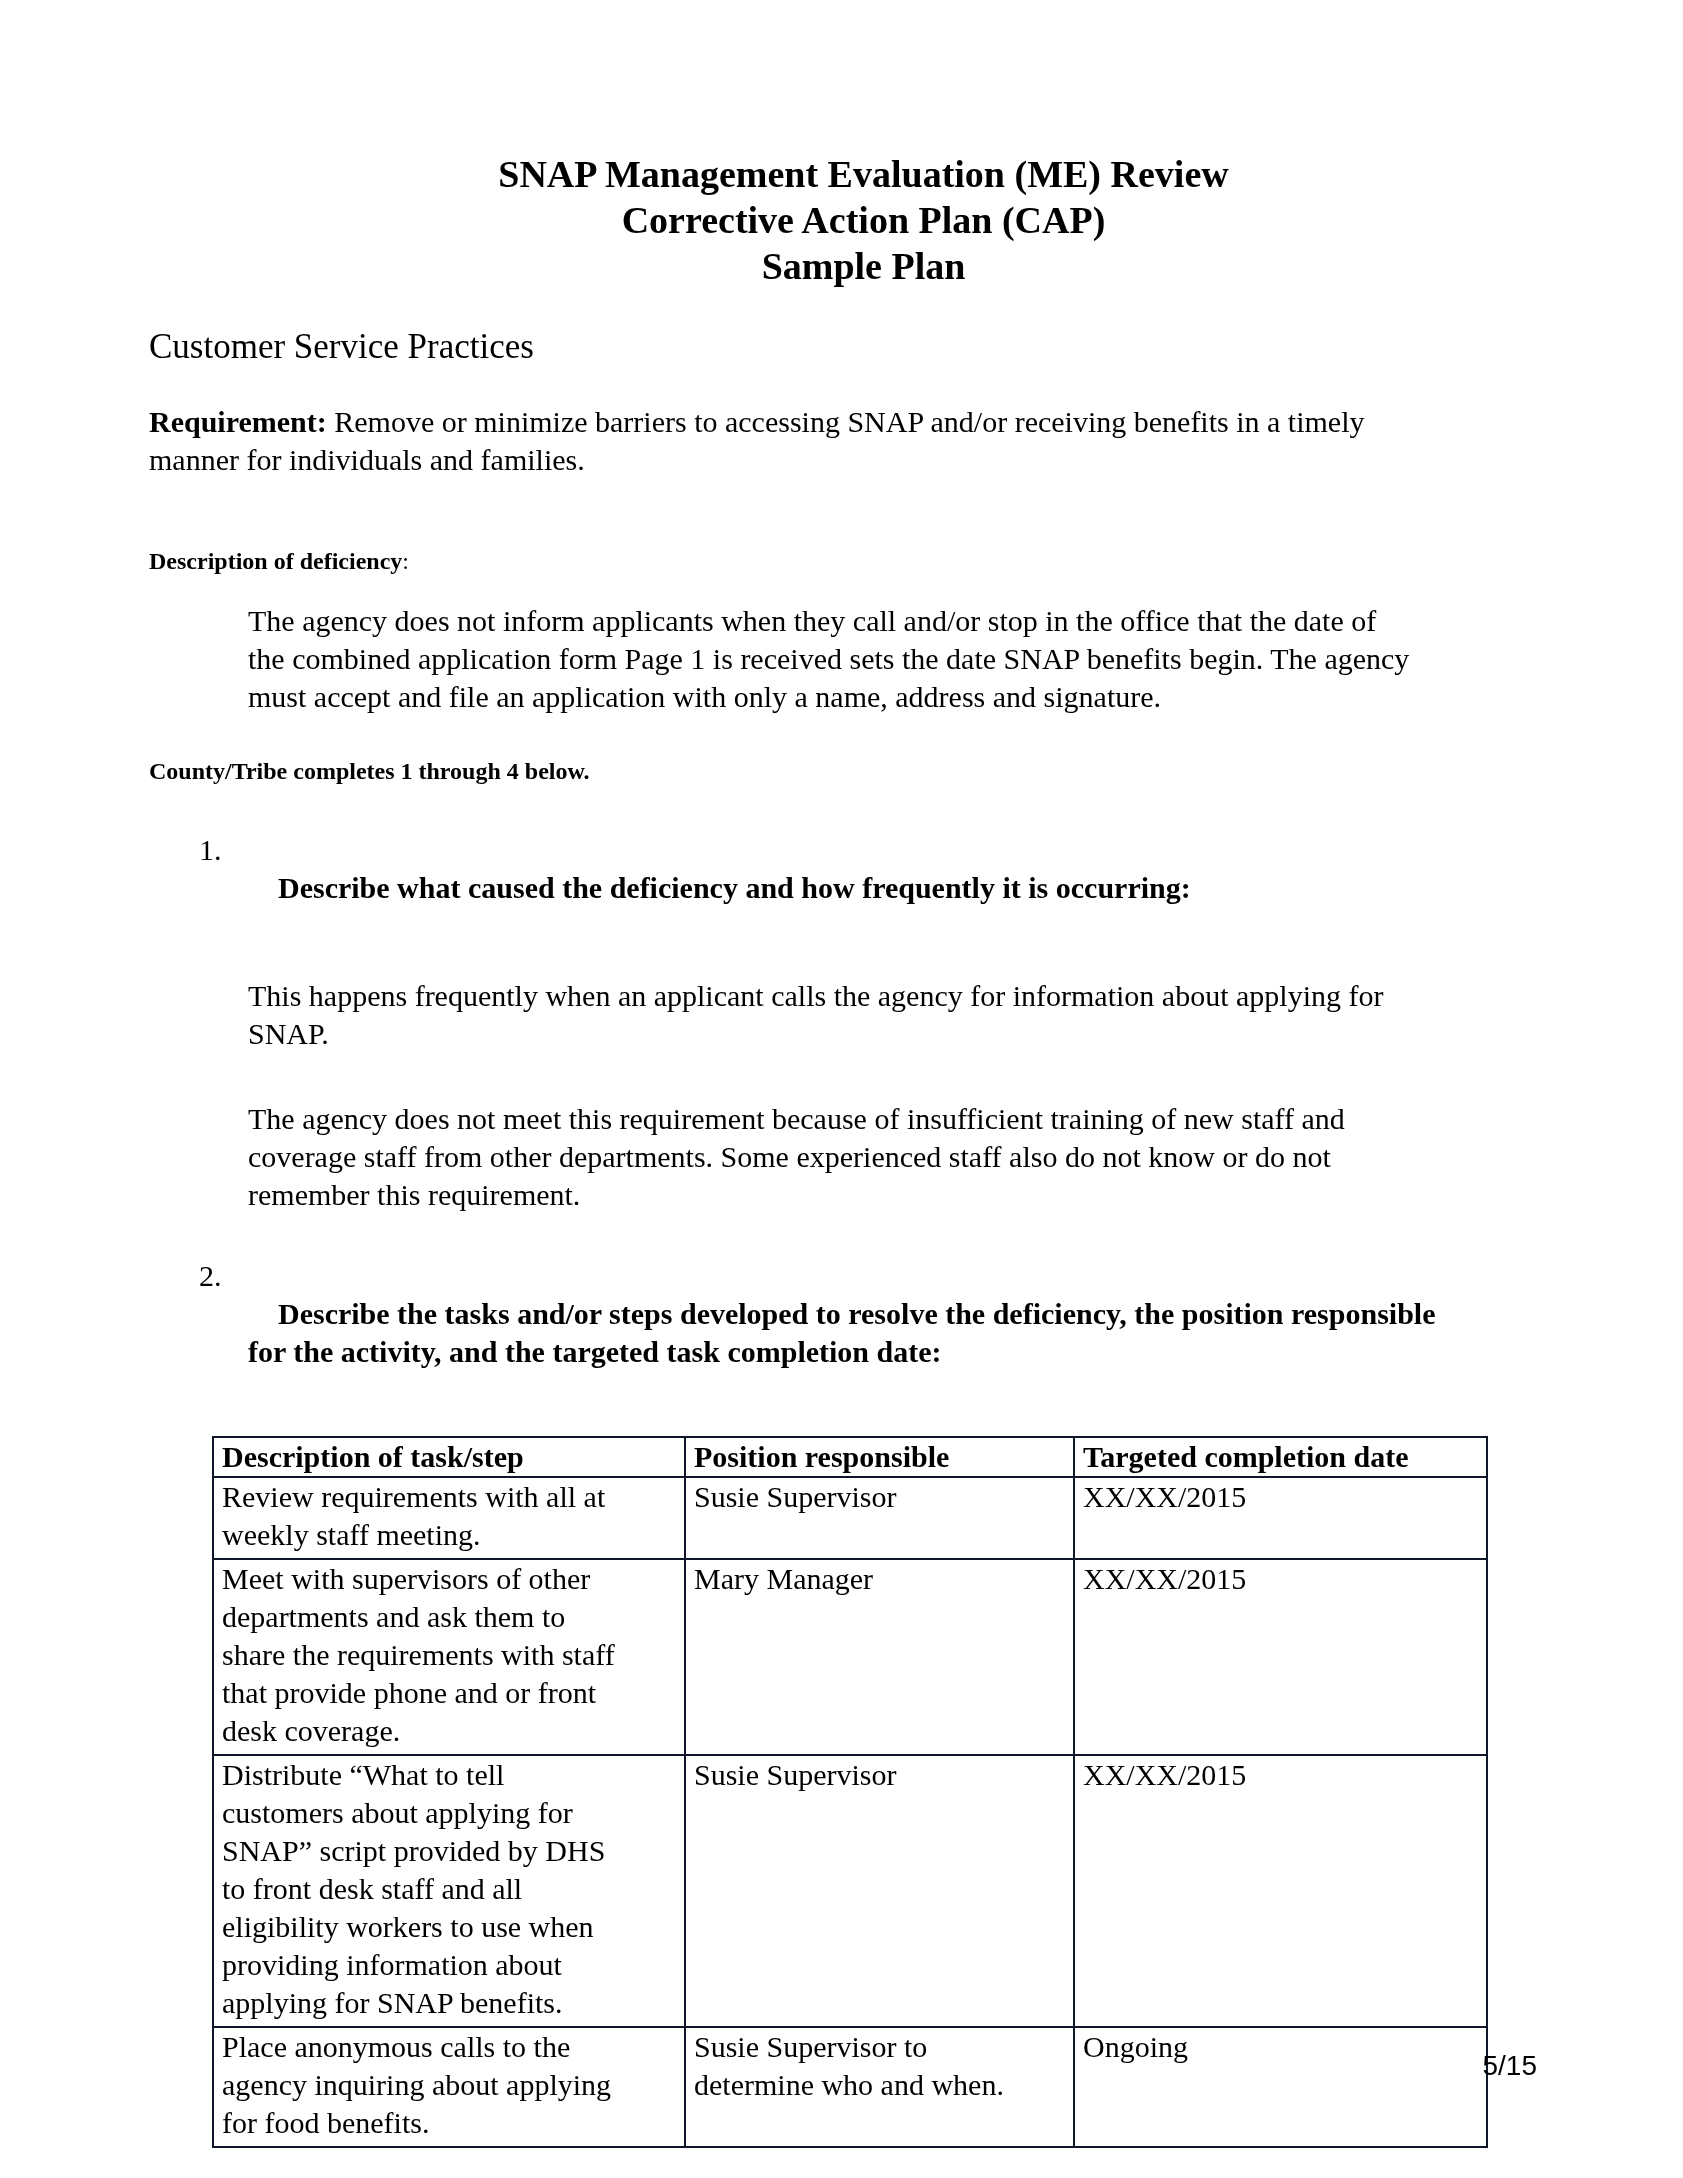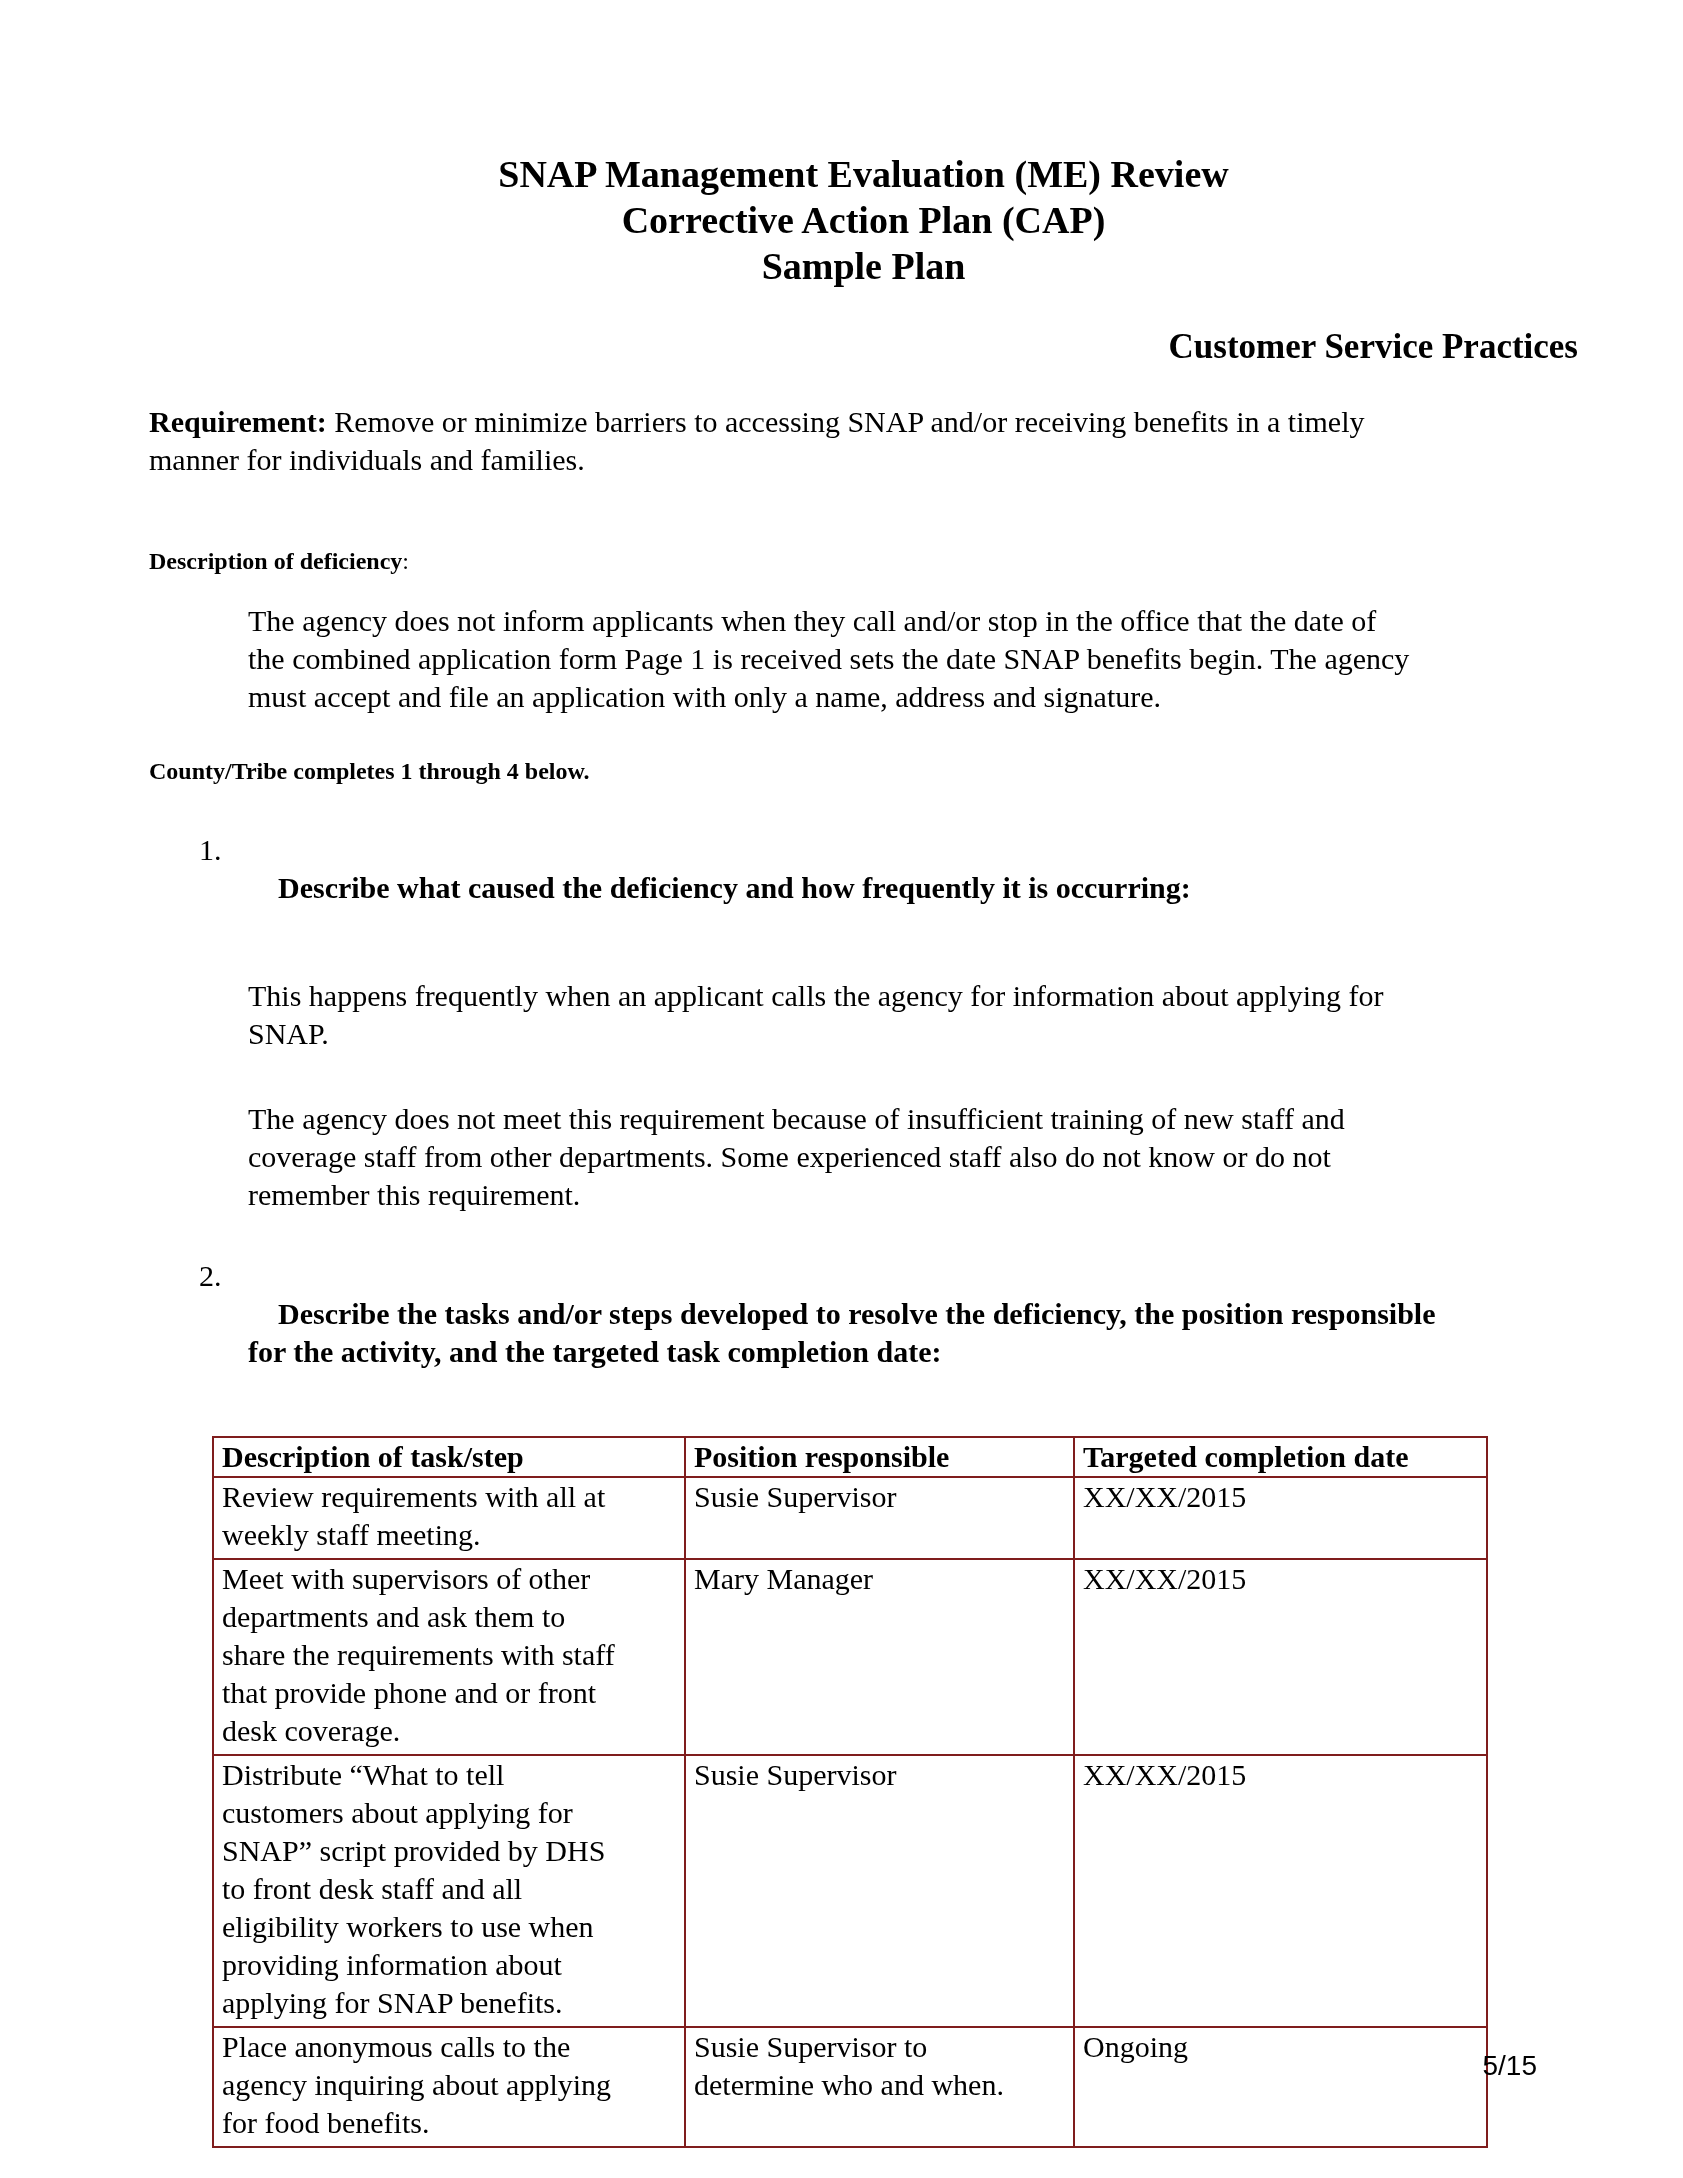--- a/index.html
+++ b/index.html
@@ -30,23 +30,23 @@
   }
   .intro {
     margin: 38px 0 0 0;
     font-size: 30px;
     line-height: 38px;
     white-space: pre;
   }
   .section-heading {
     margin-top: 36px;
     font-size: 35px;
-    font-weight: bold;
+    font-weight: normal;
     line-height: 44px;
-    text-align: right;
+    text-align: left;
     white-space: pre;
   }
   .req {
     margin: 34px 0 0 0;
     font-size: 30px;
     line-height: 38px;
     white-space: pre;
   }
   .def-label {
     margin: 63px 0 16px 0;
@@ -89,21 +89,21 @@
 
   table.task-table {
     margin: 27px 0 0 63px;
     border-collapse: collapse;
     table-layout: fixed;
     font-size: 30px;
     line-height: 38px;
   }
   table.task-table th,
   table.task-table td {
-    border: 2px solid #7f1d1d;
+    border: 2px solid #0f172a;
     vertical-align: top;
     text-align: left;
     padding: 0 8px 4px 8px;
     white-space: pre;
     overflow: hidden;
   }
   table.task-table th {
     font-weight: bold;
     padding: 1px 8px;
     line-height: 36px;

